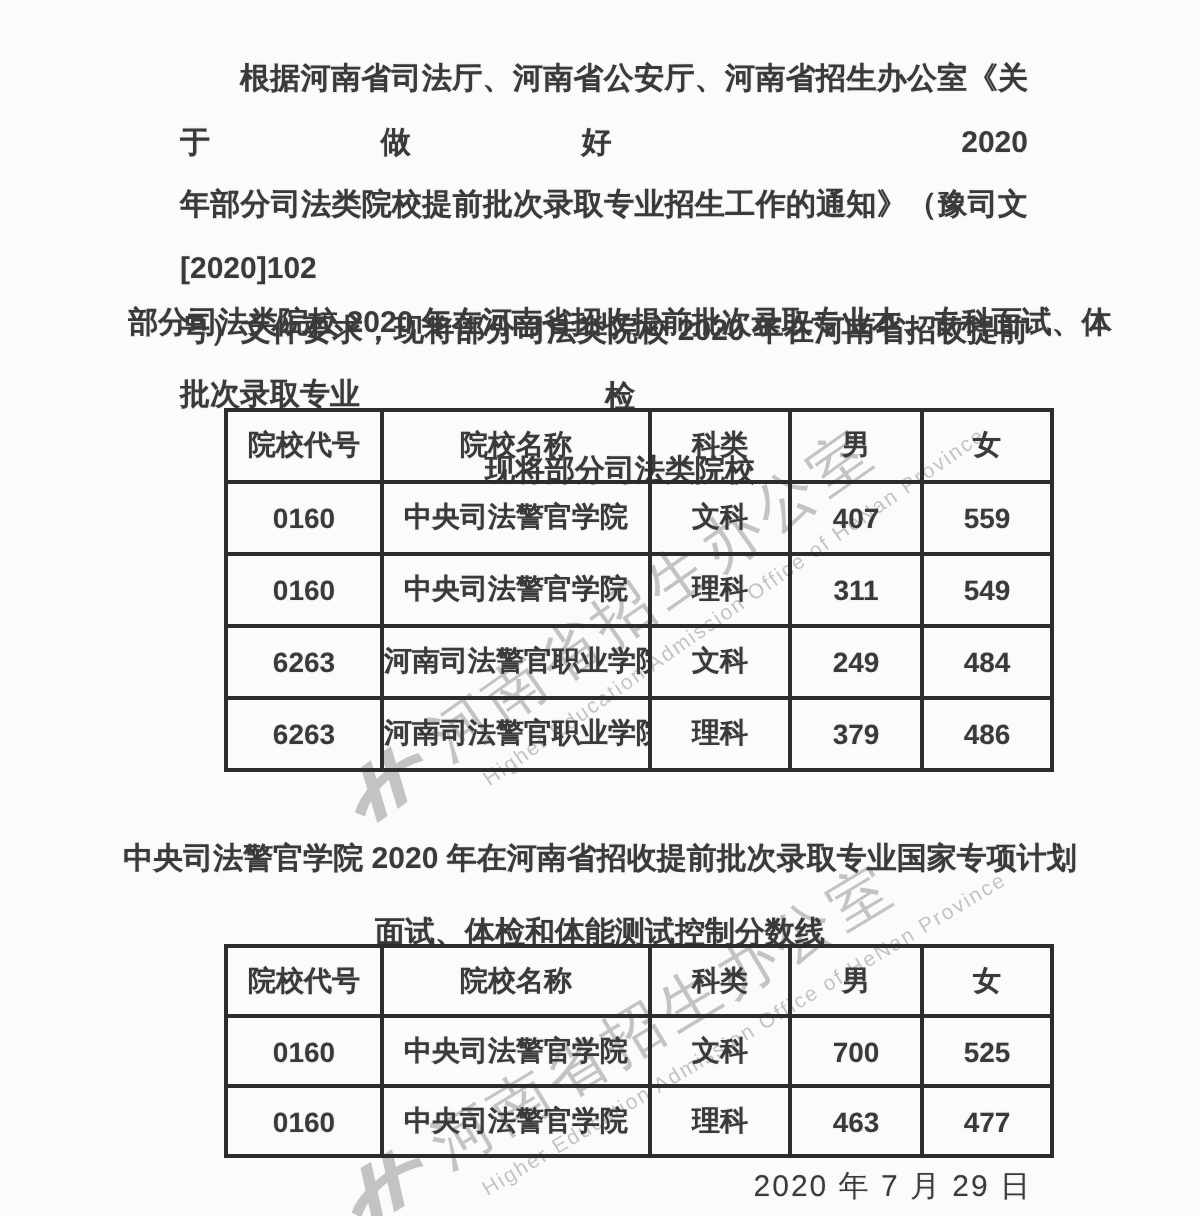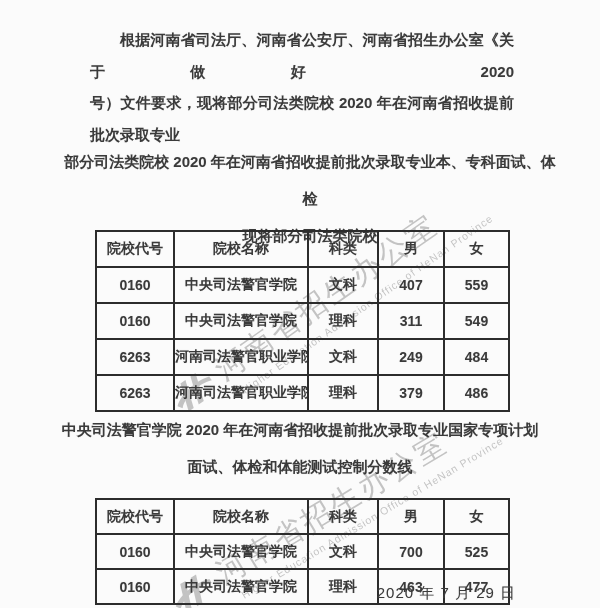--- a/index.html
+++ b/index.html
@@ -18,22 +18,22 @@
   .para > div:first-child { text-indent:2em; }
   .para > div:last-child { text-align-last:left; }
 
   
   .heading { position:absolute; left:40px; right:40px; text-align:center;
              font-weight:700; font-size:15px; line-height:37px; }
   .h1 { top:143px;margin-left:20px; }
   .h2 { top:411px; }
 
   
-  .score-table { position:absolute; left:95px; width:413px;
-                 border-collapse:collapse; table-layout:fixed;margin-top:26px; }
+  .score-table { position:absolute; left:112px; width:413px;
+                 border-collapse:collapse; table-layout:fixed; }
   .t1 { top:204px; }
   .t2 { top:472px; }
   .score-table th, .score-table td {
     border:2px solid #2c2c2c; text-align:center; vertical-align:middle;
     font-size:14px; padding:0; font-weight:700; color:#3a3a3a;
     overflow:hidden; white-space:nowrap;
   }
   .score-table th { font-weight:700; }
   .t1 tr { height:36px; }
   .t2 tr { height:35px; }
@@ -77,20 +77,21 @@
         <path d="M26 38 L38 2 L46 2 L34 38 Z"></path>
         <path d="M2 24 C14 14, 40 10, 58 16 L58 22 C40 15, 16 20, 6 30 Z"></path>
       </svg>
       <span class="wm-cn">河南省招生办公室</span>
     </div>
     <div class="wm-en">Higher Education Admission Office of HeNan Province</div>
   </div>
 
   <div class="para">
       <div>根据河南省司法厅、河南省公安厅、河南省招生办公室《关于做好 2020</div>
+      <div>年部分司法类院校提前批次录取专业招生工作的通知》（豫司文[2020]102</div>
       <div>号）文件要求，现将部分司法类院校 2020 年在河南省招收提前批次录取专业</div>
     </div>
 
   <div class="heading h1">
       <div>部分司法类院校 2020 年在河南省招收提前批次录取专业本、专科面试、体检</div>
       <div>现将部分司法类院校</div>
     </div>
 
   <table class="score-table t1">
     <colgroup>

